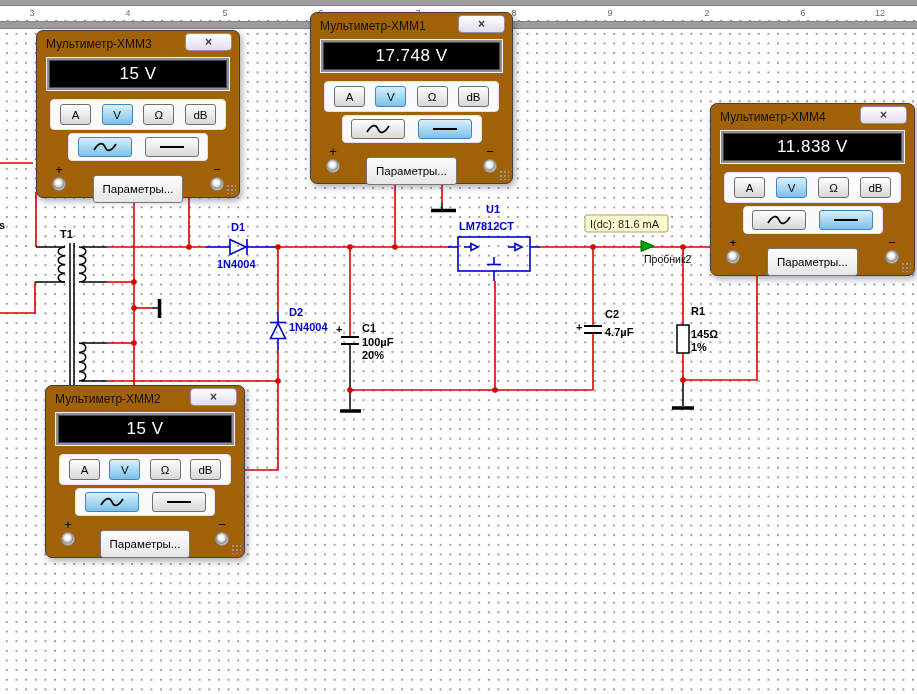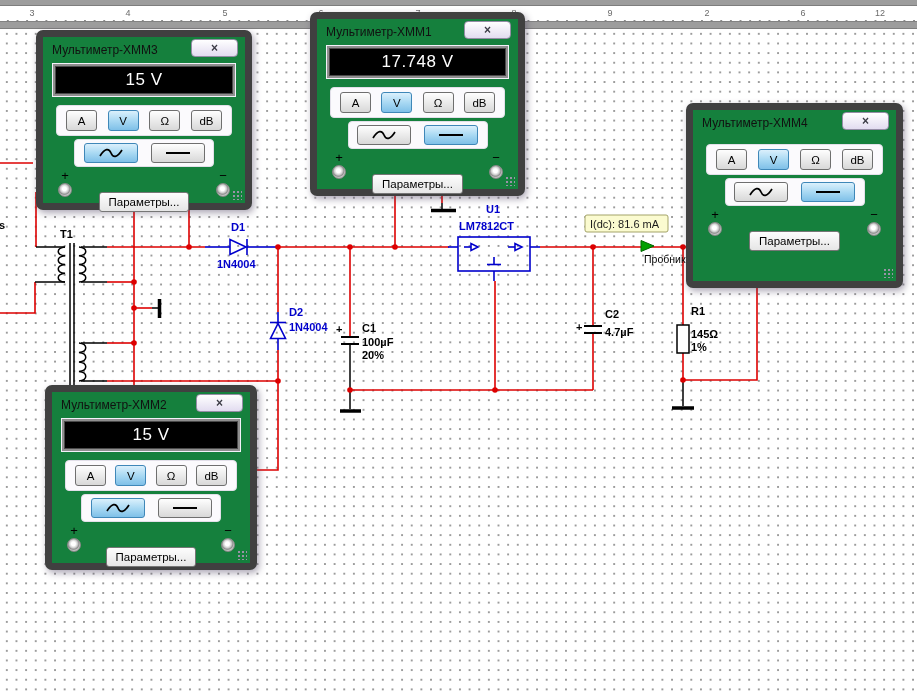--- a/index.html
+++ b/index.html
@@ -18,21 +18,21 @@
   
   #grid{position:absolute;left:0;top:27px;width:917px;height:667px;background:#fff;
         background-image:radial-gradient(circle,#9c9c9c 0.8px,transparent 1px);
         background-size:9.65px 9.65px;background-position:2px 2px;z-index:0;}
   svg.schematic{position:absolute;left:0;top:0;z-index:2;}
   svg text{font-family:"Liberation Sans",sans-serif;}
   .reflbl{font-size:11px;font-weight:bold;fill:#000;}
   .bluelbl{font-size:11px;font-weight:bold;fill:#0000cc;}
   .plainlbl{font-size:10.5px;fill:#000;}
   
-  .mm{position:absolute;background:#15803d;border:7px solid #404040;border-radius:7px;
+  .mm{position:absolute;background:#a16207;border:1px solid #404040;border-radius:7px;
       box-shadow:2px 3px 7px rgba(70,60,90,.45);z-index:10;}
   .mm-titlebar{position:relative;height:25px;display:flex;align-items:center;padding-left:9px;
                font-size:12px;color:#111;}
   .mm-close{position:absolute;top:2px;right:7px;width:45px;height:16px;display:flex;align-items:center;
             justify-content:center;background:linear-gradient(#ffffff,#e2dcf0);
             border:1px solid #958da6;border-radius:4px;font-size:12px;font-weight:bold;color:#3c3c46;
             cursor:default;}
   .mm-display{margin:2px 10px 0;height:28px;background:#000;border:2px solid #8f8f8f;
               box-shadow:inset 0 0 0 1px #4a4a4a, 0 0 0 1px #f4f1fa;
               display:flex;align-items:center;justify-content:center;color:#fff;font-size:17px;
@@ -49,21 +49,21 @@
   .mm-mode{width:52px;height:18px;display:flex;align-items:center;justify-content:center;
            background:linear-gradient(#fefefe,#d8d8d8);border:1px solid #6f6f6f;border-radius:3px;
            cursor:default;}
   .mm-mode.sel{background:linear-gradient(#dbf0fc 0%,#a9d9f3 50%,#7fc0e8 100%);border-color:#3f87b8;}
   .dcline{width:24px;height:0;border-top:2.5px solid #000;}
   .mm-bottom{display:flex;justify-content:space-between;align-items:flex-start;padding:3px 13px 0;}
   .termcol{display:flex;flex-direction:column;align-items:center;width:18px;}
   .termsign{font-size:13px;line-height:11px;color:#000;}
   .term{width:12px;height:12px;border-radius:50%;border:1px solid #8a8a8a;margin-top:2px;
         background:radial-gradient(circle at 45% 40%,#ffffff 0 2px,#cfcfcf 4px,#8f8f8f 5.5px,#c2c2c2 6.5px);}
-  .params-btn{margin-top:22px;height:20px;padding:1px 9px;font-size:11.5px;color:#000;
+  .params-btn{margin-top:11px;height:28px;padding:1px 9px;font-size:11.5px;color:#000;
               background:linear-gradient(#fdfdfd,#e6e6e6);border:1px solid #767676;border-radius:3px;
               cursor:default;}
   .grip{position:absolute;right:3px;bottom:3px;width:11px;height:11px;
         background-image:radial-gradient(#9a93a8 1px,transparent 1.3px);background-size:4px 4px;
         background-position:1px 1px;}
 </style>
 </head>
 <body>
 
 <div id="stage">
@@ -300,26 +300,29 @@
       </div>
       <button class="params-btn">Параметры...</button>
       <div class="termcol">
         <span class="termsign">−</span>
         <div class="term"></div>
       </div>
     </div>
     <div class="grip"></div>
   </div>
 
-  <div class="mm" style="left:686px;top:103px;width:203px;height:171px">
+  <div class="mm" style="left:710px;top:103px;width:203px;height:171px">
     <div class="mm-titlebar">
       <span>Мультиметр-XMM4</span>
       <div class="mm-close">
         <span>×</span>
       </div>
+    </div>
+    <div class="mm-display">
+      <span>11.838 V</span>
     </div>
     <div class="mm-group1">
       <div class="mm-btn">A</div>
       <div class="mm-btn sel">V</div>
       <div class="mm-btn">Ω</div>
       <div class="mm-btn">dB</div>
     </div>
     <div class="mm-group2">
       <div class="mm-mode">
         <svg width="26" height="12" viewBox="0 0 26 12">

